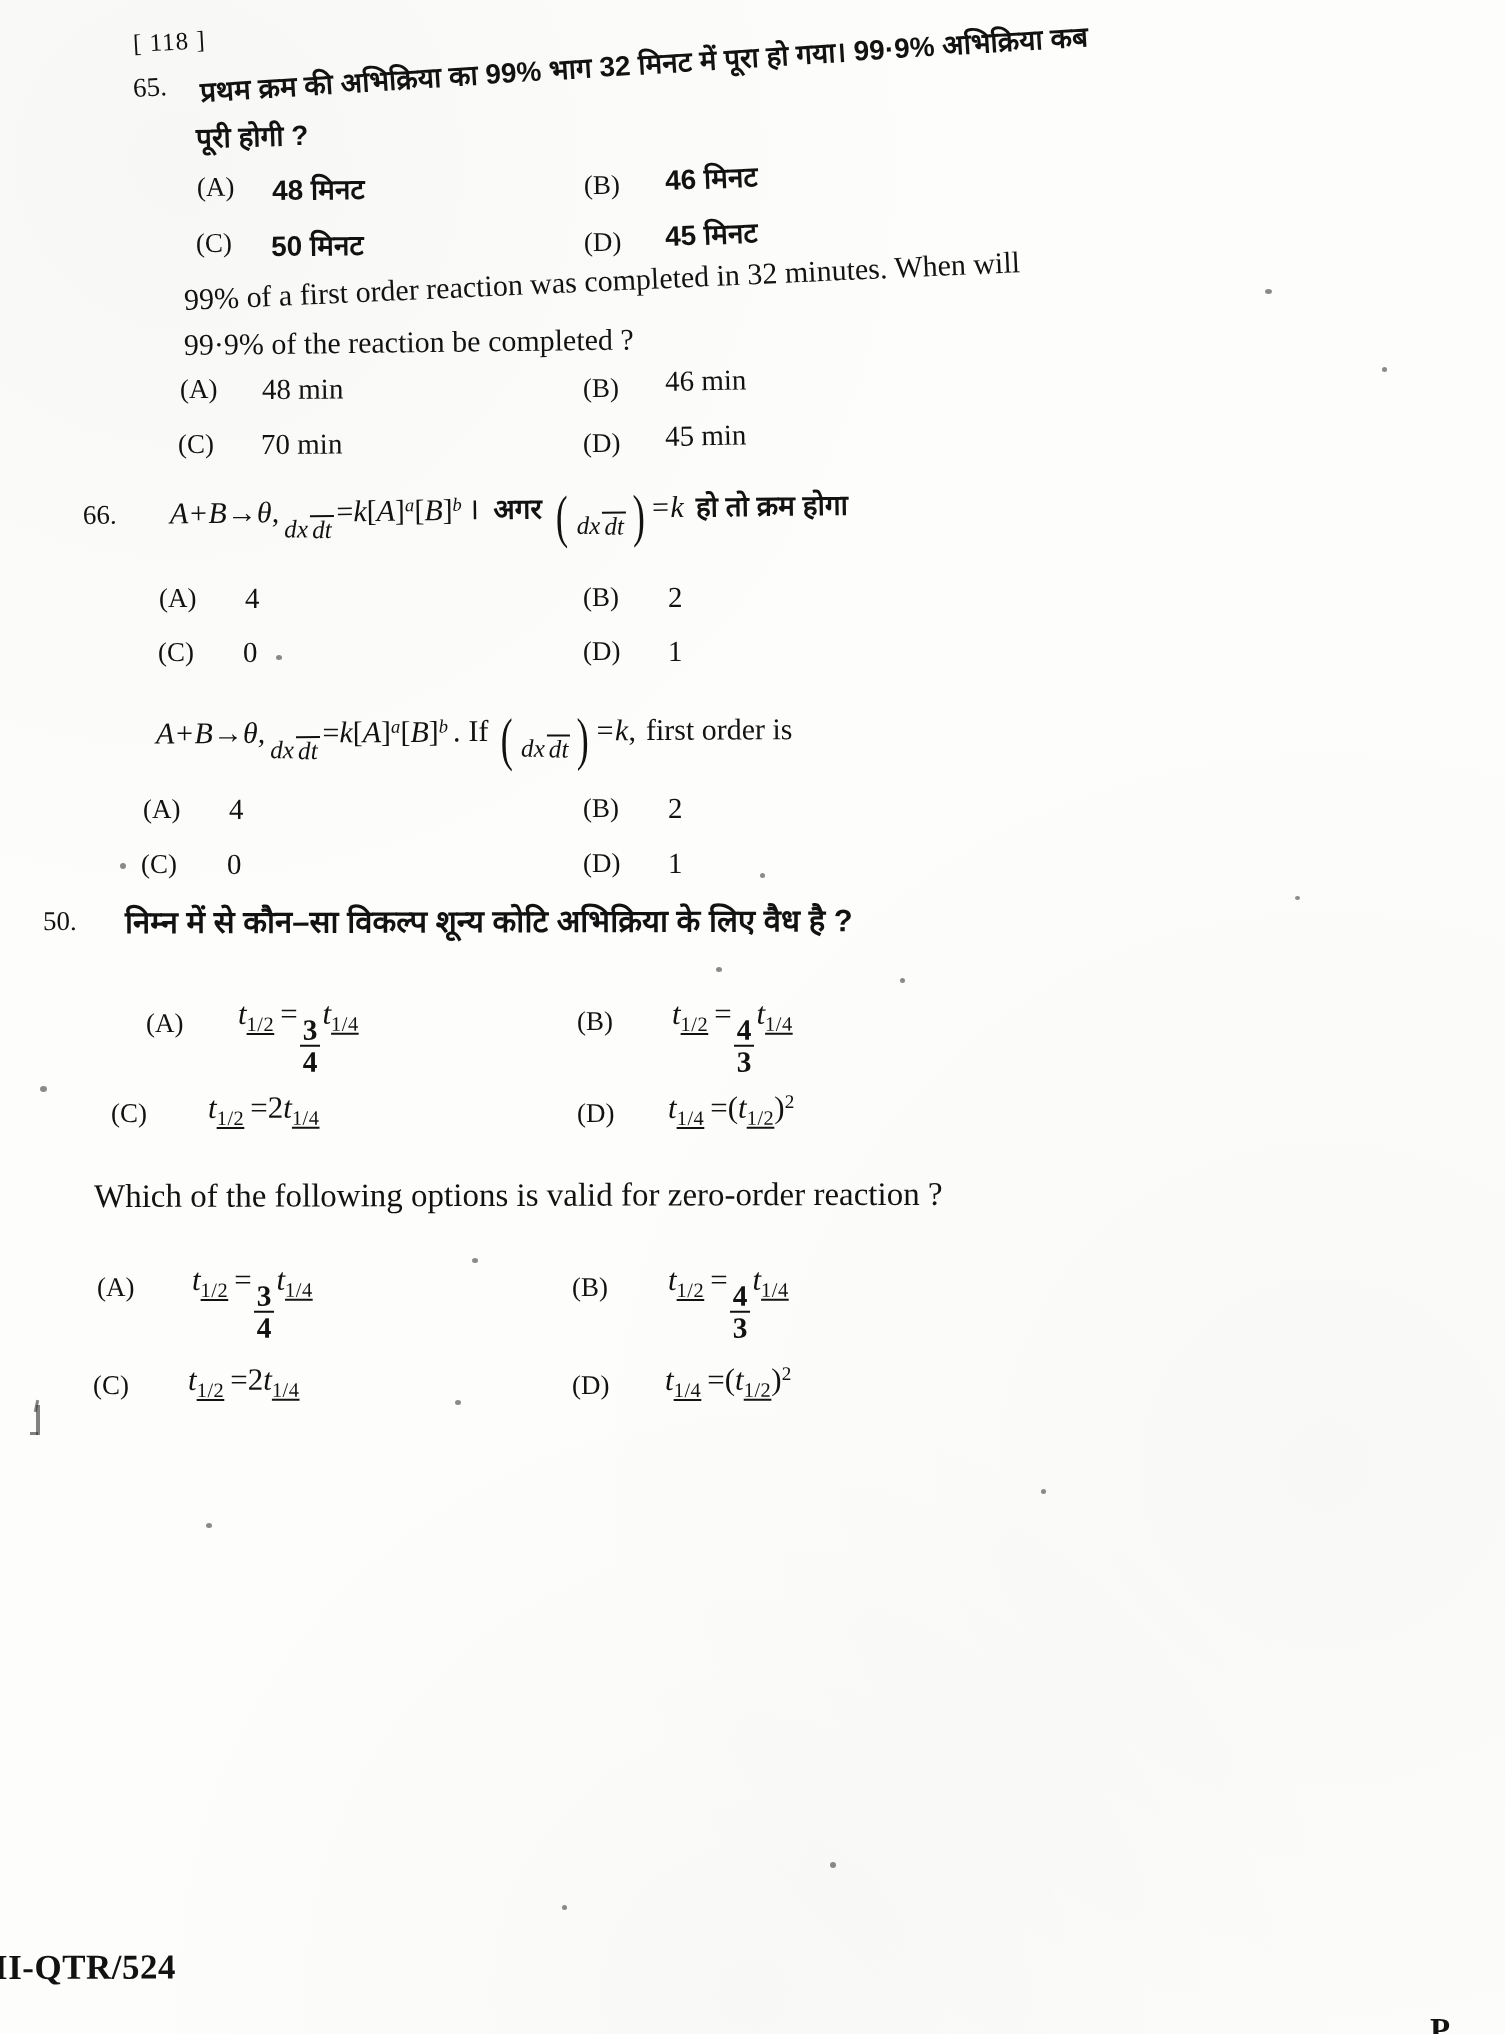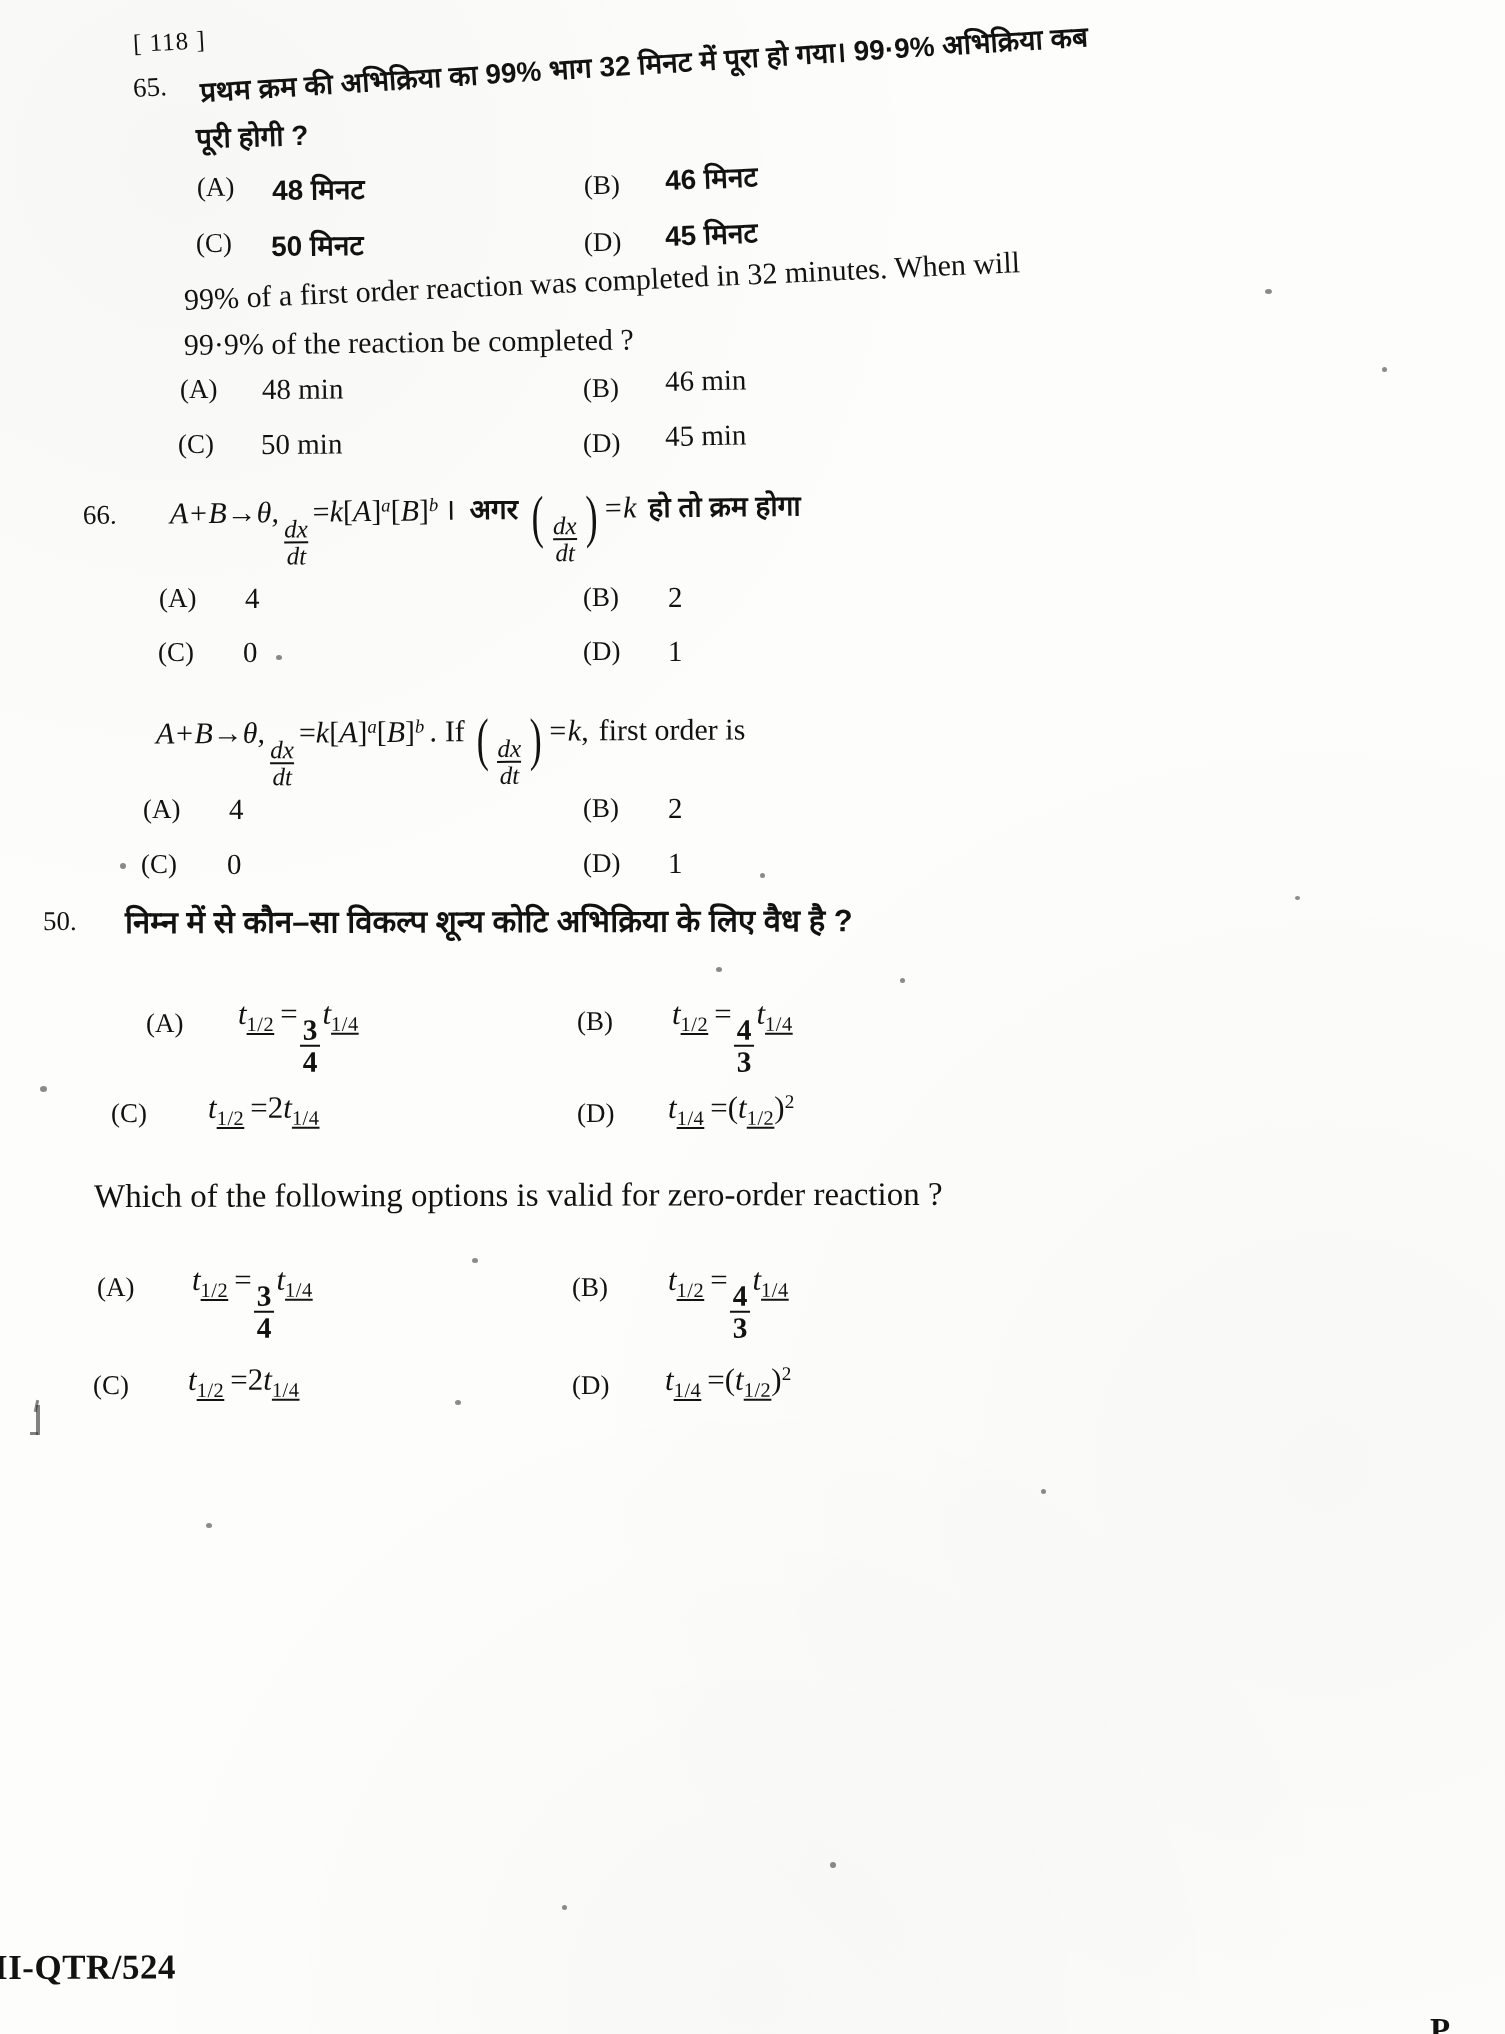--- a/index.html
+++ b/index.html
@@ -42,21 +42,21 @@
   .sk1a { transform: rotate(-1.1deg);  transform-origin: left center; }
   .sk05 { transform: rotate(-0.7deg);  transform-origin: left center; }
   .sk03 { transform: rotate(-0.35deg); transform-origin: left center; }
   .sk0  { transform: rotate(-0.15deg); transform-origin: left center; }
 
   
   .math { font-family: "Liberation Serif", "DejaVu Serif", serif; font-size: 30px; }
   .it { font-style: italic; }
   .frac {
     display: inline-flex;
-    flex-direction: column;
+    flex-direction: row;
     align-items: center;
     vertical-align: -0.52em;
     line-height: 1.0;
     margin: 0 3px;
   }
   .frac .num { font-size: 0.84em; padding: 0 2px; }
   .frac .den { font-size: 0.84em; padding: 0 2px; border-top: 2px solid #101010; }
   .frac-b { 
     display: inline-flex;
     flex-direction: column;
@@ -128,21 +128,21 @@
 
   <div class="abs qtext-e eng sk05" style="left:184px; top:328px;">99·9% of the reaction be completed ?</div>
 
   <div class="abs opt-lbl eng sk03" style="left:180px; top:374px;">(A)</div>
   <div class="abs opt-val-e eng sk03" style="left:262px; top:373px;">48 min</div>
 
   <div class="abs opt-lbl eng sk03" style="left:583px; top:373px;">(B)</div>
   <div class="abs opt-val-e eng sk1a" style="left:665px; top:365px;">46 min</div>
 
   <div class="abs opt-lbl eng sk03" style="left:178px; top:429px;">(C)</div>
-  <div class="abs opt-val-e eng sk03" style="left:261px; top:428px;">50 min</div>
+  <div class="abs opt-val-e eng sk03" style="left:261px; top:428px;">70 min</div>
 
   <div class="abs opt-lbl eng sk03" style="left:583px; top:428px;">(D)</div>
   <div class="abs opt-val-e eng sk1a" style="left:665px; top:420px;">45 min</div>
 
   <div class="abs qnum eng sk05" style="left:83px; top:500px;">66.</div>
 
   <div class="abs math sk05" style="left:170px; top:488px;">
     <span class="it">A+B→θ,</span><span class="frac">
         <span class="num"><span class="it">dx</span></span>
         <span class="den"><span class="it">dt</span></span>

